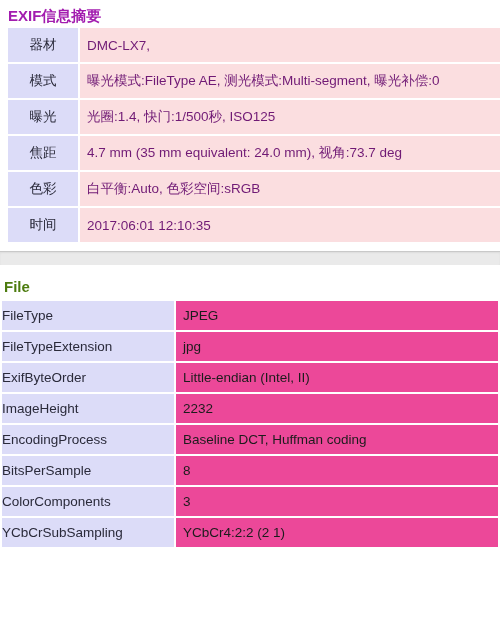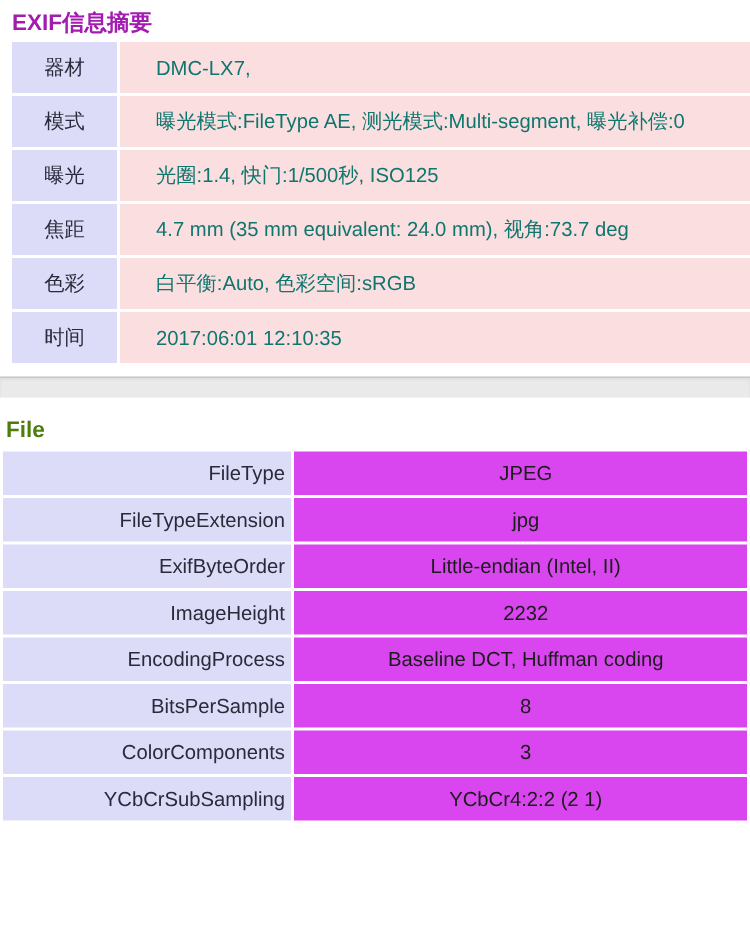--- a/index.html
+++ b/index.html
@@ -51,22 +51,22 @@
     width: 62px;
     background: #dcdcf8;
     color: #2a2a3a;
     text-align: center;
     padding: 8px 4px;
     vertical-align: middle;
     white-space: nowrap;
   }
   table.summary td.v {
     background: #fbdee0;
-    color: #0f766e;
-    padding: 8px 0 8px 24px;
+    color: #701a75;
+    padding: 8px 0 8px 7px;
     vertical-align: middle;
     white-space: nowrap;
     overflow: hidden;
   }
 
   
   .divider-band {
     height: 13px;
     margin-top: 7px;
     background: #eaeaea;
@@ -87,34 +87,33 @@
   }
 
   table.group {
     margin-left: 0px;
     width: 500px;
   }
   table.group td.k {
     width: 168px;
     background: #dcdcf8;
     color: #2a2a3a;
-    text-align: right;
-    padding: 7px 4px 7px 20px;
+    text-align: left;
+    padding: 7px 4px 7px 0;
     vertical-align: middle;
     white-space: nowrap;
     overflow: hidden;
   }
   table.group td.v {
-    background: #d946ef;
+    background: #ec4899;
     color: #1c1c1c;
     padding: 7px 0 7px 7px;
     vertical-align: middle;
     white-space: nowrap;
     overflow: hidden;
-    text-align: center;
   }
 </style>
 </head>
 <body>
 
 <div class="page">
 
   <section class="summary-section">
     <h2 class="summary-title">EXIF信息摘要</h2>
 

